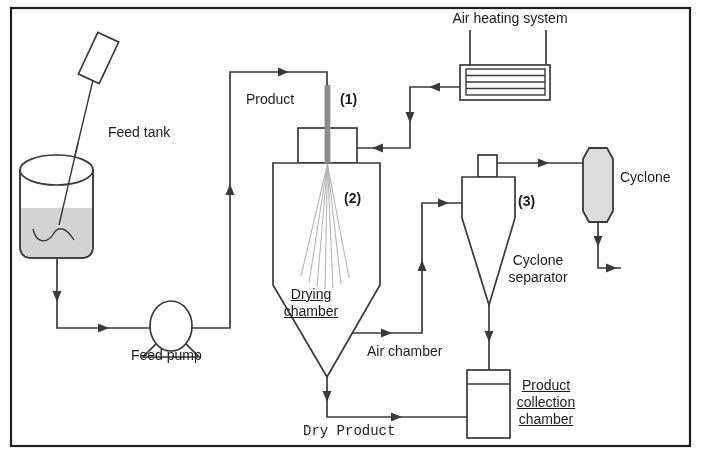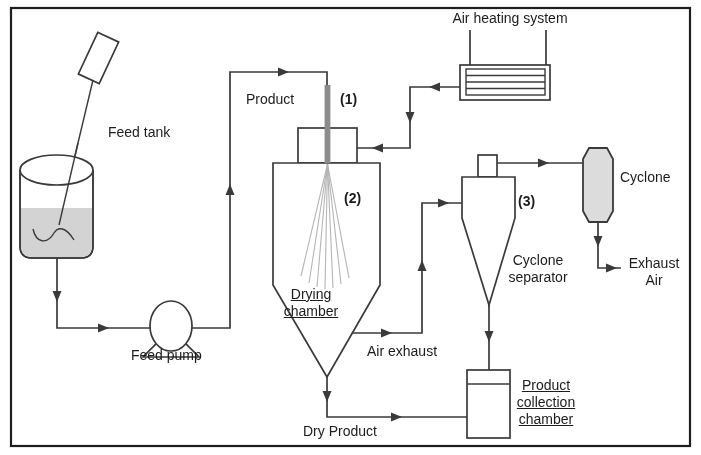--- a/index.html
+++ b/index.html
@@ -115,25 +115,23 @@
   </svg>
 
   <div class="lbl center" style="left:510px; top:10px;">Air heating system</div>
   <div class="lbl" style="left:108px;  top:124px;">Feed tank</div>
   <div class="lbl" style="left:246px; top:91px;">Product</div>
   <div class="lbl bold" style="left:340px; top:91px;">(1)</div>
   <div class="lbl bold" style="left:344px; top:190px;">(2)</div>
   <div class="lbl bold" style="left:518px; top:193px;">(3)</div>
   <div class="lbl center" style="left:311px; top:286px;text-decoration:underline;">Drying
 chamber</div>
-  <div class="lbl" style="left:367px; top:343px;">Air exhaust</div>
+  <div class="lbl" style="left:367px; top:343px;">Air chamber</div>
   <div class="lbl" style="left:131px; top:347px;">Feed pump</div>
-  <div class="lbl" style="left:303px; top:423px;">Dry Product</div>
+  <div class="lbl" style="left:303px; top:423px;font-family:Liberation Mono, monospace;">Dry Product</div>
   <div class="lbl center" style="left:538px; top:252px;">Cyclone
 separator</div>
   <div class="lbl" style="left:620px; top:169px;">Cyclone</div>
-  <div class="lbl center" style="left:654px; top:255px;">Exhaust
-Air</div>
   <div class="lbl center" style="left:546px; top:377px;text-decoration:underline;">Product
 collection
 chamber</div>
 
 </div>
 
 </body></html>

